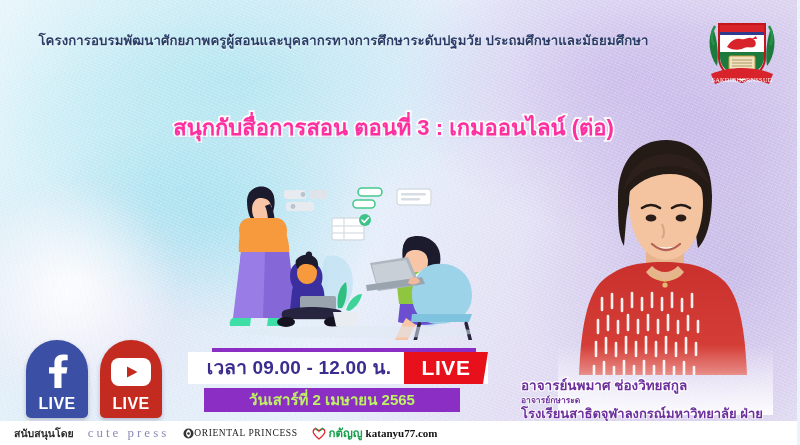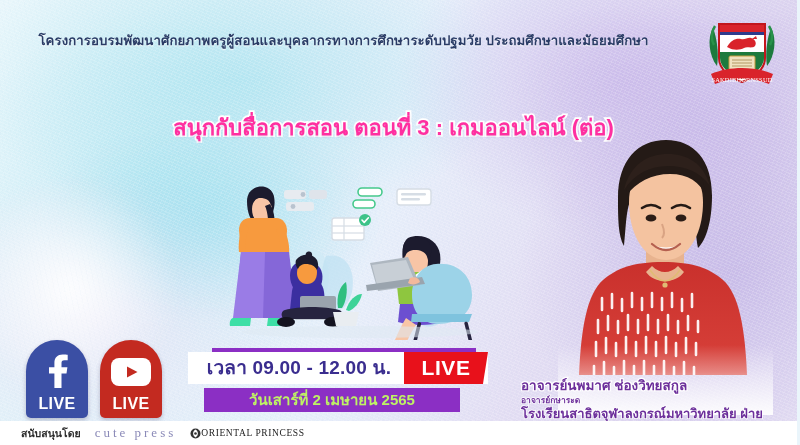--- a/index.html
+++ b/index.html
@@ -99,21 +99,21 @@
     -webkit-text-stroke:1.4px #ffffff;paint-order:stroke fill;
   }
   #speaker-org{
     margin-top:1px;font-size:13px;font-weight:700;color:#6c2f9b;line-height:1.2;
     -webkit-text-stroke:1.4px #ffffff;paint-order:stroke fill;
   }
 
   
   #footer{
     position:absolute;left:0;right:0;bottom:0;height:24px;background:#ffffff;
-    display:flex;align-items:center;gap:14px;padding-left:21px;box-sizing:border-box;
+    display:flex;align-items:center;gap:14px;padding-left:14px;box-sizing:border-box;
   }
   #footer-label{font-size:10.5px;font-weight:700;color:#2b2b2b;}
   #sponsor-cutepress{font-size:13px;color:#8b8ab8;letter-spacing:3px;font-family:"Liberation Serif",serif;text-align:center;}
   .sponsor-op{display:flex;align-items:center;}
   #sponsor-op-text{font-size:9.5px;color:#222;letter-spacing:.6px;font-family:"Liberation Serif",serif;}
   .sponsor-kat{display:flex;align-items:center;gap:3px;}
   #sponsor-kat-thai{font-size:11.5px;font-weight:700;color:#15a04a;}
   #sponsor-kat-url{font-size:11px;font-weight:700;color:#111;font-family:"Liberation Serif",serif;}
 </style>
 </head>
@@ -328,15 +328,23 @@
     <span id="footer-label">สนับสนุนโดย</span>
     <span id="sponsor-cutepress">cute press</span>
     <span class="sponsor-op">
       <svg width="11" height="11" viewBox="0 0 11 11">
         <circle cx="5.5" cy="5.5" r="5" fill="#333"></circle>
         <path d="M5.5 1.6 c1.6 1 2.4 2.4 2.4 3.9 c0 1.5 -.8 2.9 -2.4 3.9 c-1.6 -1 -2.4 -2.4 -2.4 -3.9 c0 -1.5 .8 -2.9 2.4 -3.9Z" fill="#fff"></path>
         <circle cx="5.5" cy="5.5" r="1.3" fill="#333"></circle>
       </svg>
       <span id="sponsor-op-text">ORIENTAL PRINCESS</span>
     </span>
+    <span class="sponsor-kat">
+      <svg width="14" height="13" viewBox="0 0 14 13">
+        <path d="M7 12 C2.6 8.6 .8 6.6 1.2 4.2 C1.5 2.3 3.2 1.3 4.7 2 C5.6 2.4 6.6 3.3 7 4.2 C7.4 3.3 8.4 2.4 9.3 2 C10.8 1.3 12.5 2.3 12.8 4.2 C13.2 6.6 11.4 8.6 7 12Z" fill="none" stroke="#e0232c" stroke-width="1.3"></path>
+        <path d="M3.4 1.2 L5.4 3.4 M10.6 1.2 L8.6 3.4" stroke="#15a04a" stroke-width="1.3" stroke-linecap="round"></path>
+      </svg>
+      <span id="sponsor-kat-thai">กตัญญู</span>
+      <span id="sponsor-kat-url">katanyu77.com</span>
+    </span>
   </div>
 
 </div>
 
 </body></html>

